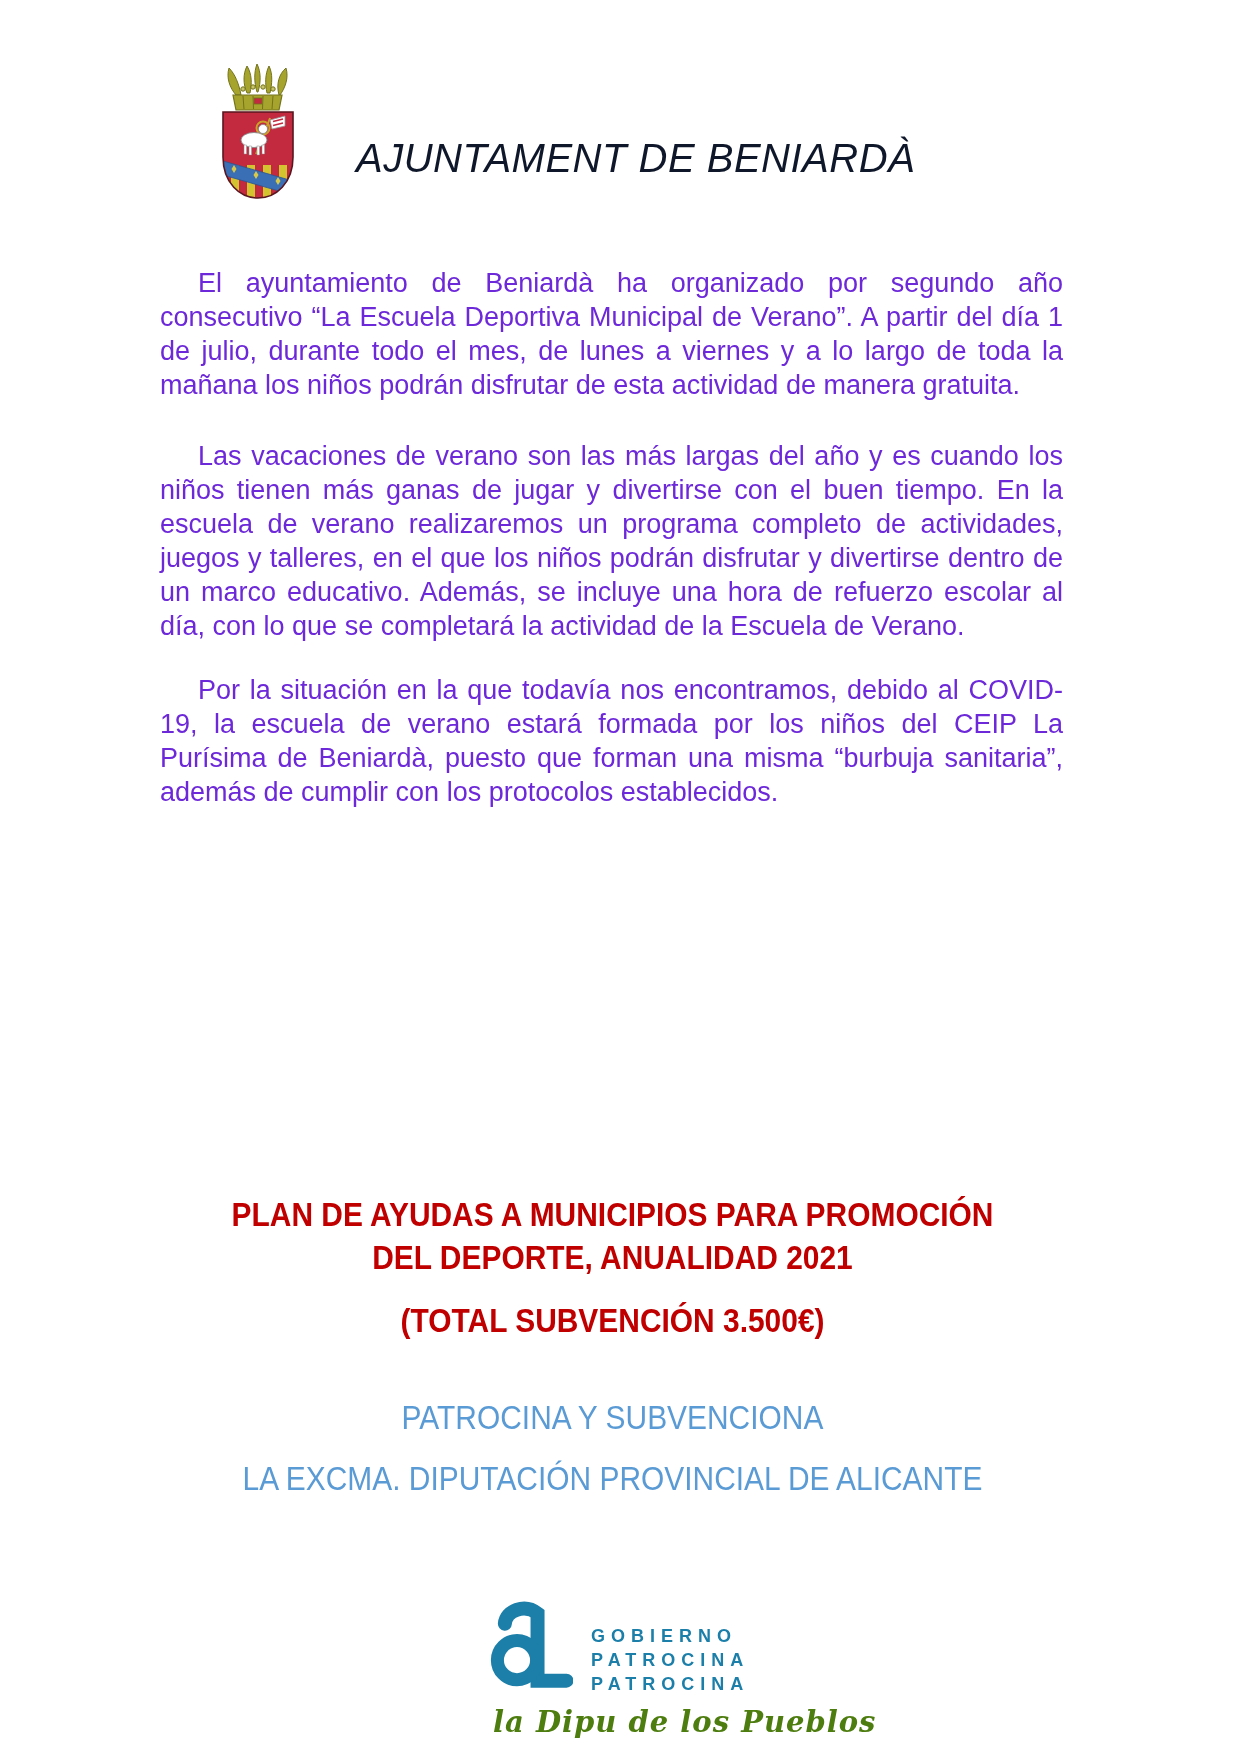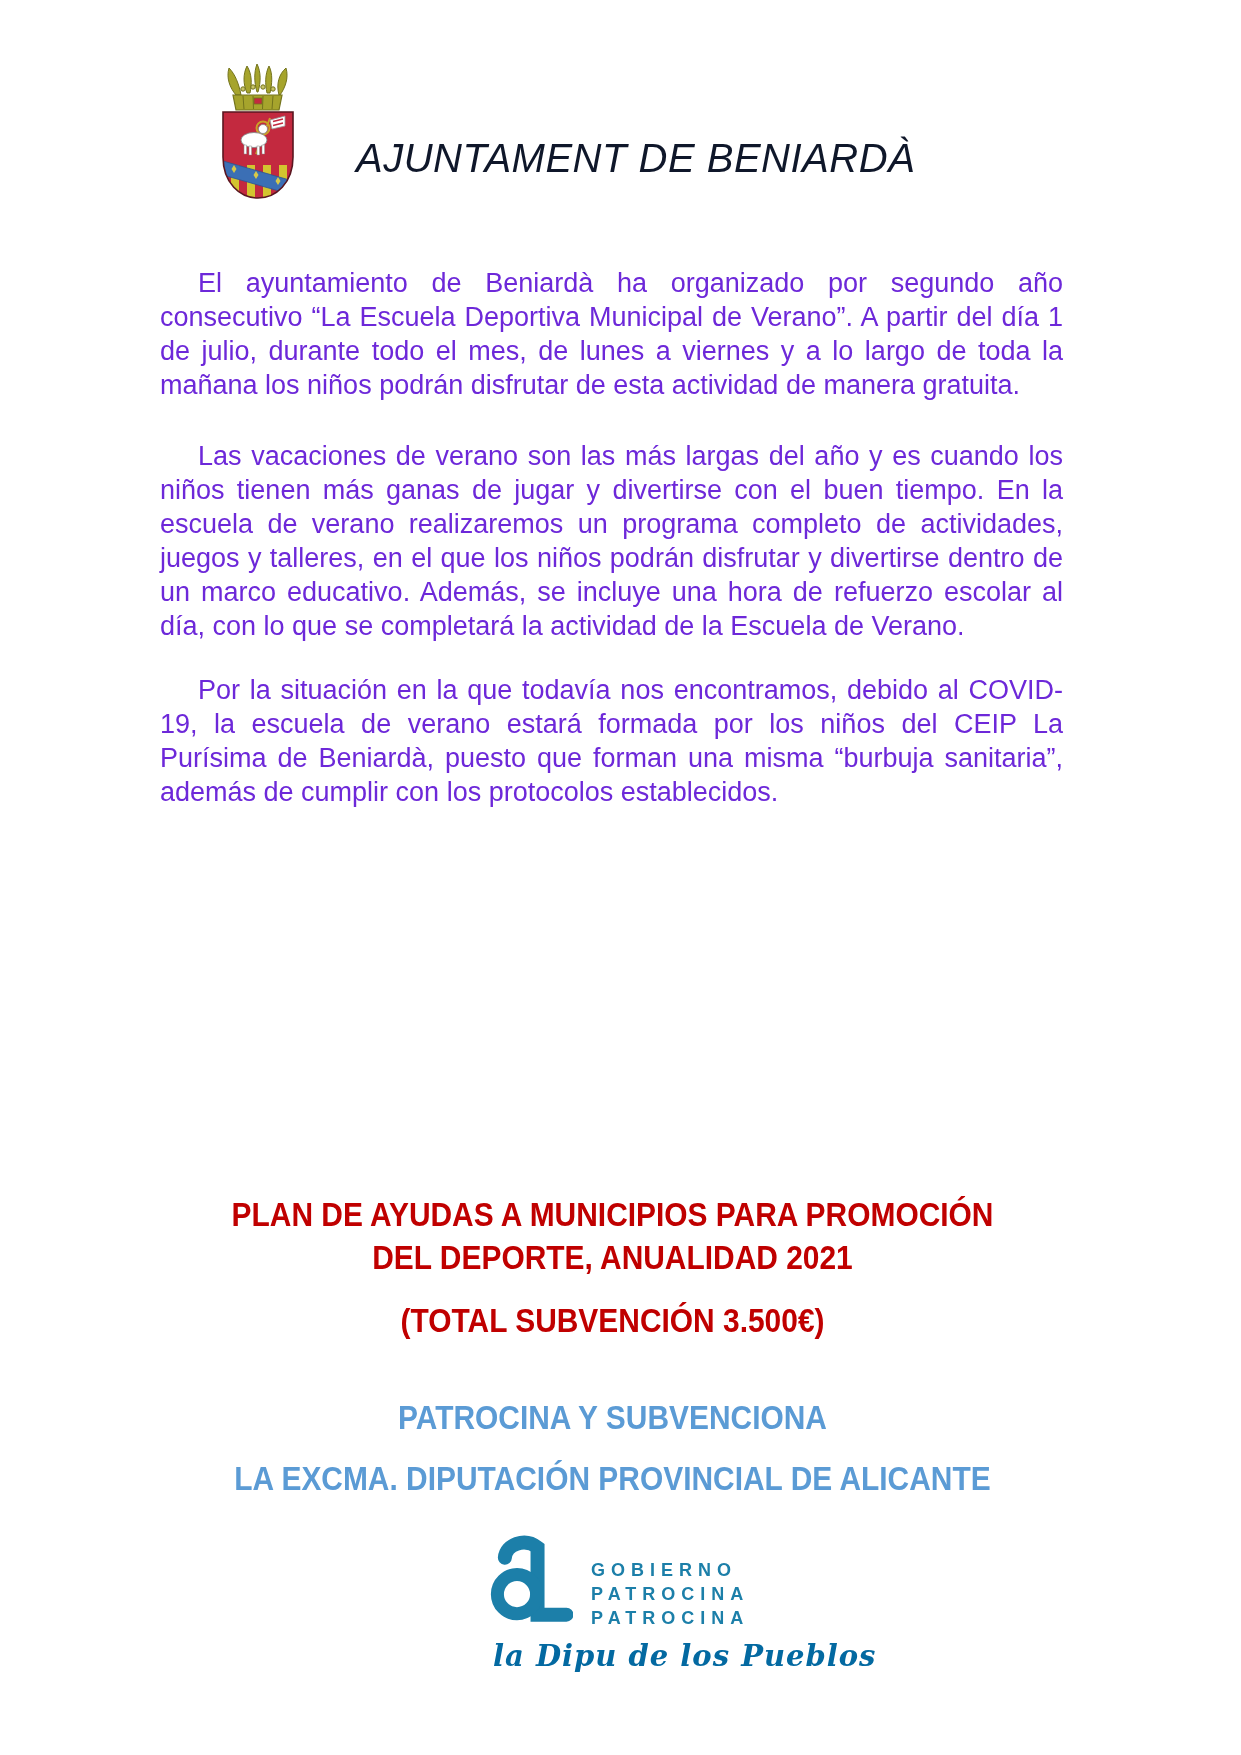--- a/index.html
+++ b/index.html
@@ -80,36 +80,36 @@
   }
 
   
   .sponsor {
     position: absolute;
     left: 160px;
     top: 1396px;
     width: 905px;
     text-align: center;
     color: #5B9BD5;
-    font-weight: bold;
+    font-weight: normal;
   }
   .sponsor .sline {
     font-size: 34px;
     line-height: 42px;
     transform: scaleX(0.88);
     transform-origin: 50% 50%;
     white-space: nowrap;
   }
   .sponsor .sline + .sline { margin-top: 19px; }
 
   
   .prov-logo {
     position: absolute;
     left: 489px;
-    top: 1534px;
+    top: 1600px;
     width: 300px;
   }
   .prov-logo .row {
     display: flex;
     align-items: flex-start;
   }
   .monogram { width: 84px; height: 96px; flex: 0 0 auto; }
   .org-lines {
     margin-left: 18px;
     margin-top: 24px;
@@ -120,21 +120,21 @@
     line-height: 24px;
     white-space: nowrap;
   }
   .tagline {
     margin-top: 9px;
     margin-left: 4px;
     font-family: "DejaVu Serif", serif;
     font-style: italic;
     font-weight: bold;
     font-size: 29px;
-    color: #0369a1;
+    color: #4d7c0f;
     letter-spacing: 1px;
     white-space: nowrap;
   }
 </style>
 </head>
 <body>
 
 <div class="page">
 
   <svg class="crest" viewBox="0 0 84 140" aria-hidden="true">

